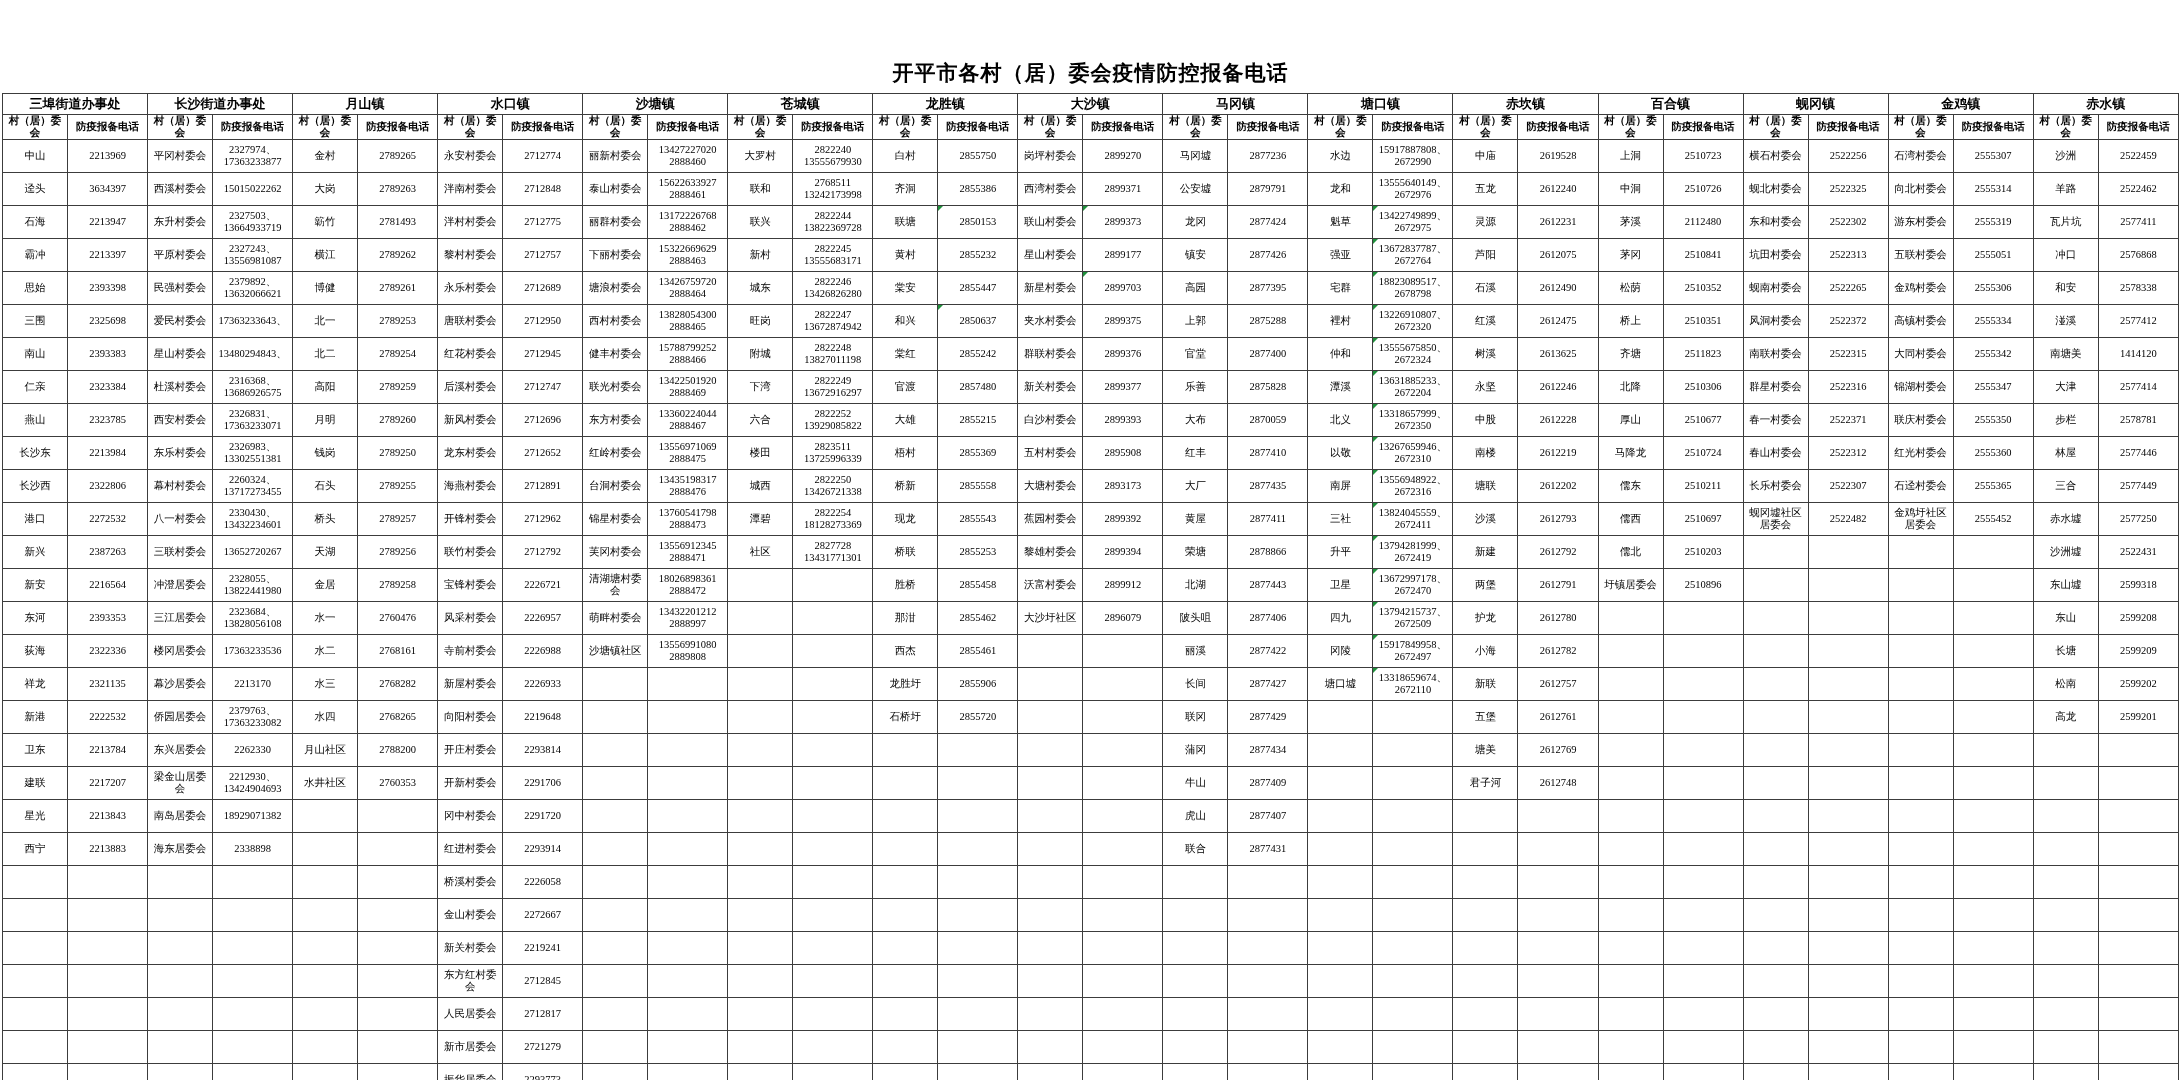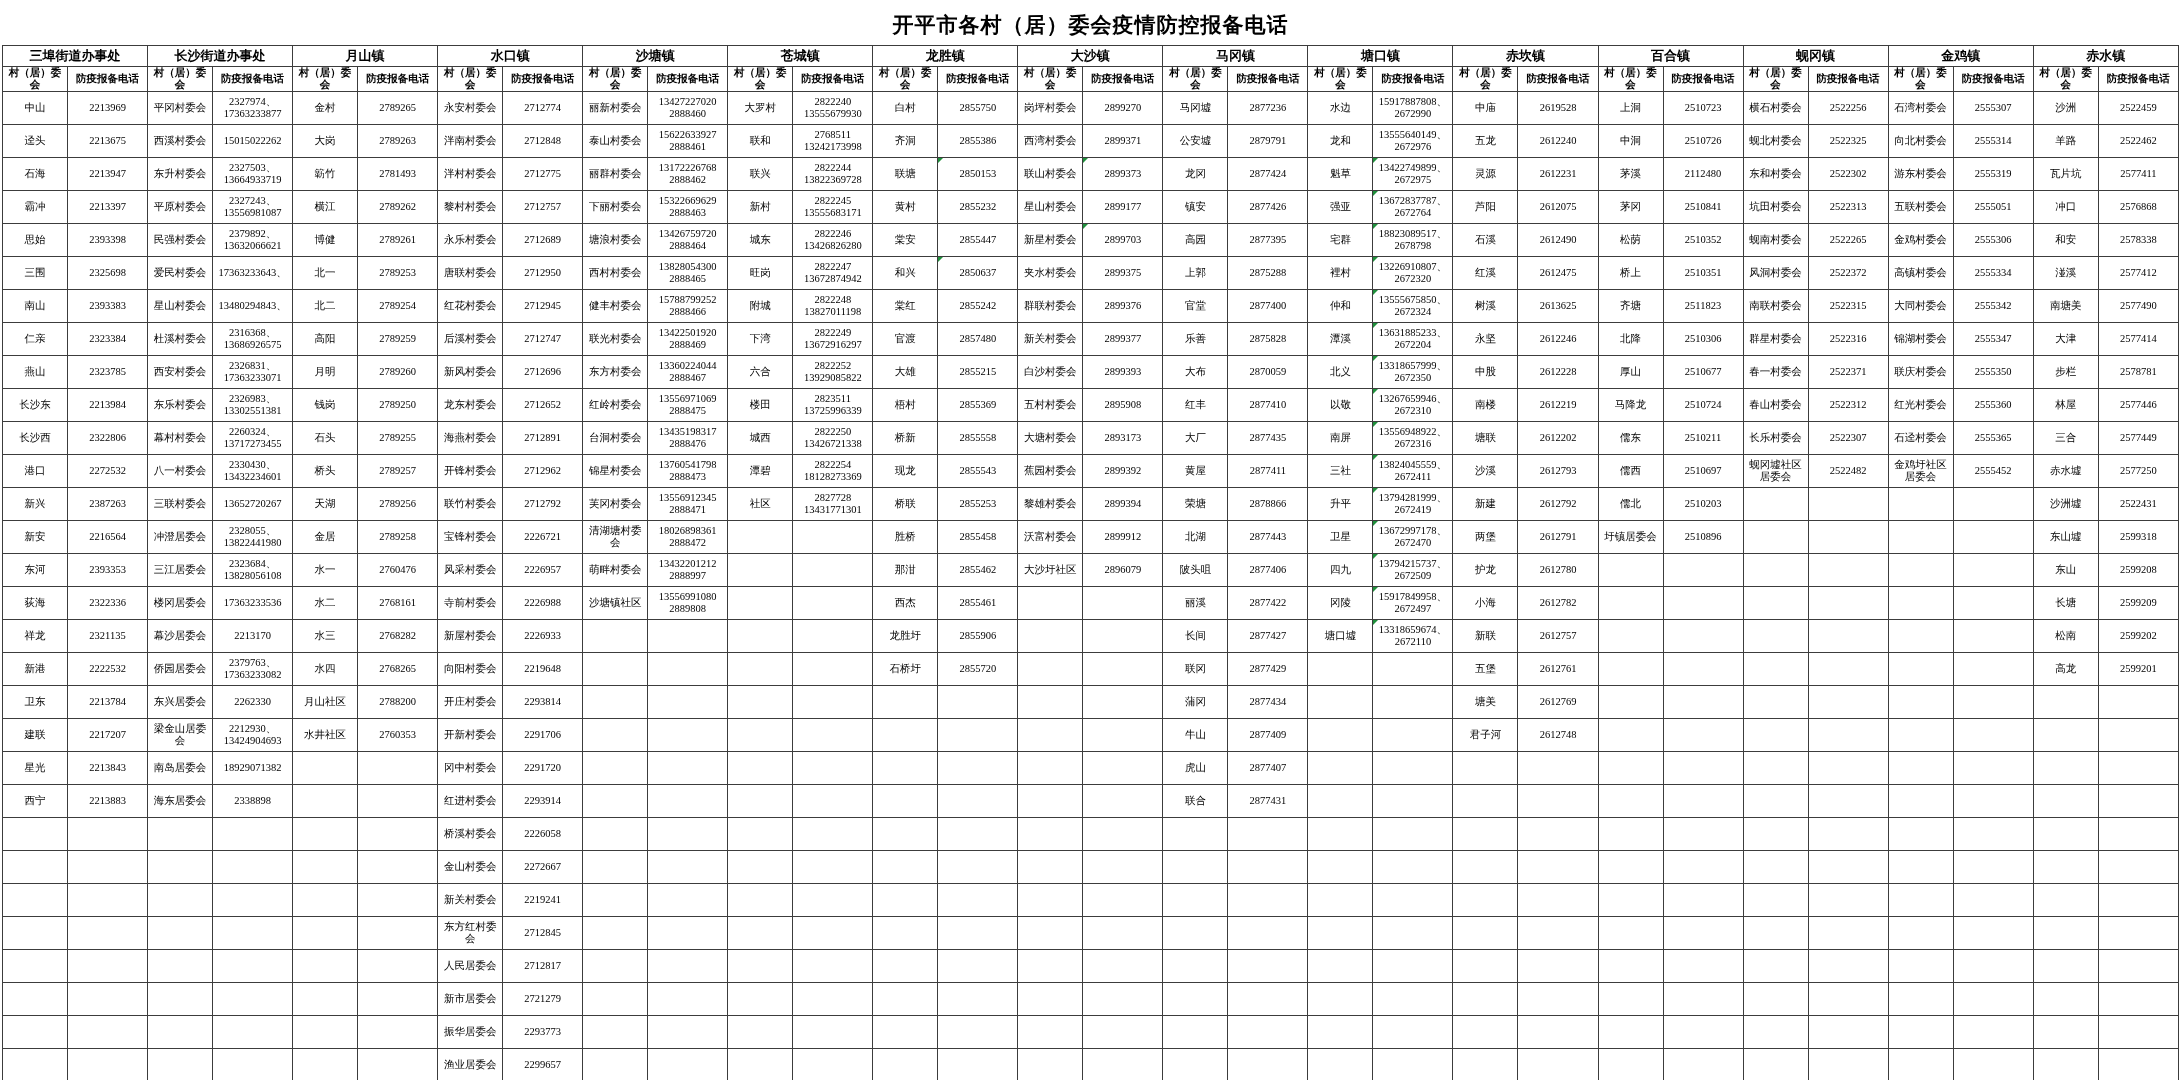--- a/index.html
+++ b/index.html
@@ -2,21 +2,21 @@
 <html><head>
 <meta charset="utf-8">
 <style>
   html,body{margin:0;padding:0;background:#ffffff;}
   .page{
     width:2181px;height:1080px;background:#ffffff;overflow:hidden;
     font-family:"Liberation Serif","DejaVu Serif",serif;color:#000;
   }
   .title{
     height:34px;padding-top:11px;text-align:center;
-    font-size:21px;font-weight:bold;letter-spacing:1px;
+    font-size:21px;font-weight:bold;letter-spacing:1px;margin-top:48px;
   }
   table.grid{
     border-collapse:collapse;table-layout:fixed;width:2177px;margin:0 2px;
     background:#fff;
   }
   table.grid th,table.grid td{
     border:1px solid #3c3c3c;text-align:center;vertical-align:middle;
     padding:0 1px;overflow:hidden;
   }
   col.c-name{width:65px;}
@@ -148,21 +148,21 @@
           <td class="phone">2510723</td>
           <td class="name">横石村委会</td>
           <td class="phone">2522256</td>
           <td class="name">石湾村委会</td>
           <td class="phone">2555307</td>
           <td class="name">沙洲</td>
           <td class="phone">2522459</td>
         </tr>
         <tr>
           <td class="name">迳头</td>
-          <td class="phone">2213675</td>
+          <td class="phone">3634397</td>
           <td class="name">西溪村委会</td>
           <td class="phone">15015022262</td>
           <td class="name">大岗</td>
           <td class="phone">2789263</td>
           <td class="name">泮南村委会</td>
           <td class="phone">2712848</td>
           <td class="name">泰山村委会</td>
           <td class="phone">15622633927 2888461</td>
           <td class="name">联和</td>
           <td class="phone">2768511 13242173998</td>
@@ -336,21 +336,21 @@
           <td class="phone">13555675850、2672324<span class="mark"></span></td>
           <td class="name">树溪</td>
           <td class="phone">2613625</td>
           <td class="name">齐塘</td>
           <td class="phone">2511823</td>
           <td class="name">南联村委会</td>
           <td class="phone">2522315</td>
           <td class="name">大同村委会</td>
           <td class="phone">2555342</td>
           <td class="name">南塘美</td>
-          <td class="phone">2577490</td>
+          <td class="phone">1414120</td>
         </tr>
         <tr>
           <td class="name">仁亲</td>
           <td class="phone">2323384</td>
           <td class="name">杜溪村委会</td>
           <td class="phone">2316368、13686926575</td>
           <td class="name">高阳</td>
           <td class="phone">2789259</td>
           <td class="name">后溪村委会</td>
           <td class="phone">2712747</td>

